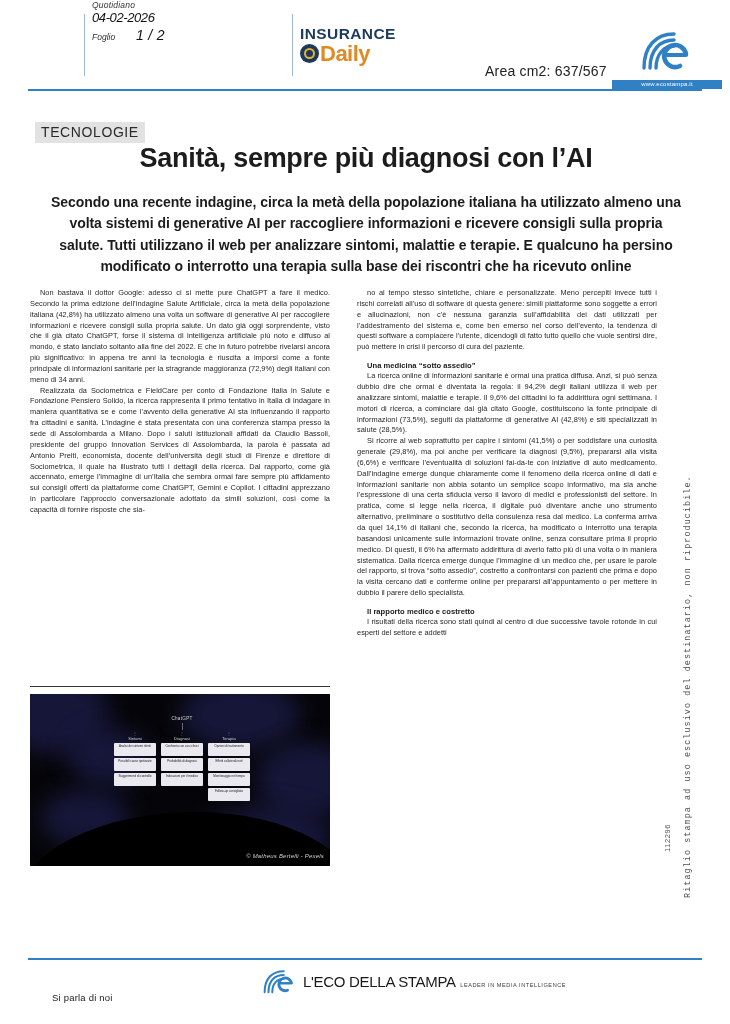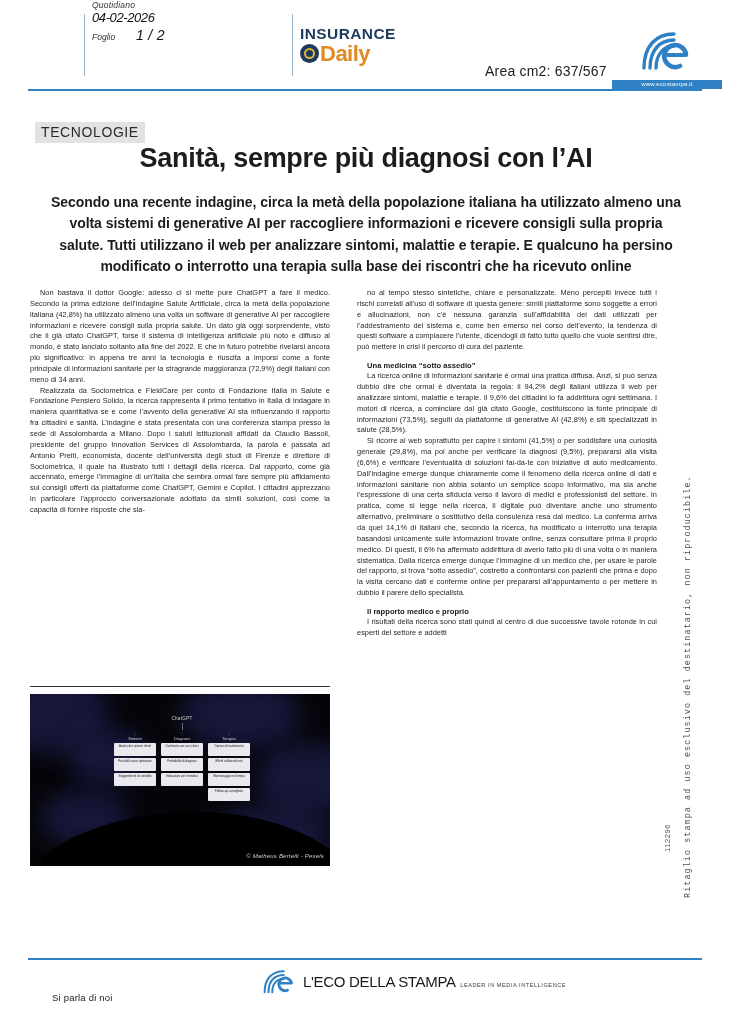--- a/index.html
+++ b/index.html
@@ -422,21 +422,21 @@
     <p>Non bastava  il dottor Google: adesso ci si mette pure ChatGPT a fare il medico. Secondo la prima edizione dell’indagine Salute Artificiale, circa la metà della popolazione italiana (42,8%) ha utilizzato almeno una volta un software di generative AI per raccogliere informazioni e ricevere consigli sulla propria salute. Un dato già oggi sorprendente, visto che il già citato ChatGPT, forse il sistema di intelligenza artificiale più noto e diffuso al mondo, è stato lanciato soltanto alla fine del 2022. E che in futuro potrebbe rivelarsi ancora più significativo: in appena tre anni la tecnologia è riuscita a imporsi come  a fonte principale di informazioni sanitarie per la stragrande maggioranza (72,9%) degli italiani con meno di 34 anni.</p>
     <p>Realizzata da Sociometrica e FieldCare per conto di Fondazione Italia in Salute e Fondazione Pensiero Solido, la ricerca rappresenta il primo tentativo in Italia di indagare in maniera quantitativa se e come l’avvento della generative AI sta influenzando il rapporto fra cittadini e sanità. L’indagine è stata presentata con una conferenza stampa presso la sede di Assolombarda a Milano. Dopo i saluti istituzionali affidati da Claudio Bassoli, presidente del gruppo Innovation Services di Assolombarda, la parola è passata ad Antonio Preiti, economista, docente dell’università degli studi di Firenze e direttore di  Sociometrica, il quale ha illustrato tutti i dettagli della ricerca. Dal rapporto, come già accennato, emerge l’immagine di un’Italia che sembra ormai fare sempre più affidamento sui consigli offerti  da piattaforme come ChatGPT, Gemini e Copilot.  I cittadini apprezzano in particolare l’approccio conversazionale adottato da simili soluzioni, così come la capacità di fornire  risposte che sia-</p>
   </div>
   <div class="colrule"></div>
 
   <div class="col c2">
     <p>no al tempo stesso sintetiche, chiare e personalizzate. Meno percepiti  invece tutti i rischi correlati all’uso di software di questa genere: simili piattaforme sono soggette a errori e allucinazioni, non c’è nessuna garanzia sull’affidabilità dei dati utilizzati per l’addestramento del sistema e, come ben emerso nel corso dell’evento, la tendenza di questi software a compiacere l’utente, dicendogli di fatto tutto quello che vuole sentirsi dire, può mettere in crisi il percorso di cura del paziente.</p>
     <h3>Una medicina “sotto assedio”</h3>
     <p>La ricerca online di informazioni sanitarie è ormai una pratica diffusa. Anzi, si può senza dubbio dire che ormai è diventata la regola: il 94,2% degli italiani  utilizza il web per analizzare sintomi, malattie e terapie. Il 9,6% dei cittadini lo fa addirittura ogni settimana. I motori di ricerca, a cominciare dal già citato Google, costituiscono la fonte principale di informazioni (73,5%), seguiti da piattaforme di generative AI (42,8%) e siti specializzati in salute (28,5%).</p>
     <p>Si ricorre al web soprattutto per capire i sintomi (41,5%) o per soddisfare una curiosità generale (29,8%), ma poi anche per verificare la diagnosi (9,5%), prepararsi alla visita (6,6%) e verificare l’eventualità di soluzioni fai-da-te con iniziative di auto medicamento. Dall’indagine emerge dunque chiaramente come il fenomeno della ricerca online di dati e informazioni sanitarie non abbia sotanto un semplice scopo informativo, ma sia anche l’espressione di una certa sfiducia verso il lavoro di medici e professionisti del settore. In pratica, come si legge nella ricerca, il digitale può diventare anche uno strumento alternativo, preliminare o sostitutivo della consulenza resa dal medico. La conferma arriva da quel 14,1% di italiani che, secondo la ricerca, ha modificato o interrotto una terapia basandosi unicamente sulle informazioni trovate online, senza consultare prima il proprio medico. Di questi, il 6% ha affermato addirittura di averlo fatto più di una volta o in maniera sistematica. Dalla ricerca emerge dunque l’immagine di un medico che, per usare le parole del rapporto, si trova “sotto assedio”, costretto a confrontarsi con pazienti che prima e dopo la visita cercano dati e conferme online per prepararsi all’appuntamento o per mettere in dubbio  il parere dello specialista.</p>
-    <h3>Il rapporto medico e proprio</h3>
+    <h3>Il rapporto medico e costretto</h3>
     <p>I risultati della ricerca sono stati quindi  al centro di due successive tavole rotonde in cui  esperti del settore e addetti</p>
   </div>
 
   <div class="photo">
     <div class="blob" style="left:-30px; top:-20px; width:110px; height:80px;"></div>
     <div class="blob" style="left:38px; top:34px; width:80px; height:58px;"></div>
     <div class="blob" style="left:150px; top:-14px; width:120px; height:70px;"></div>
     <div class="blob" style="left:226px; top:48px; width:100px; height:76px;"></div>
     <div class="blob" style="left:10px; top:96px; width:90px; height:56px;"></div>
     <div class="blob" style="left:172px; top:112px; width:130px; height:62px;"></div>

